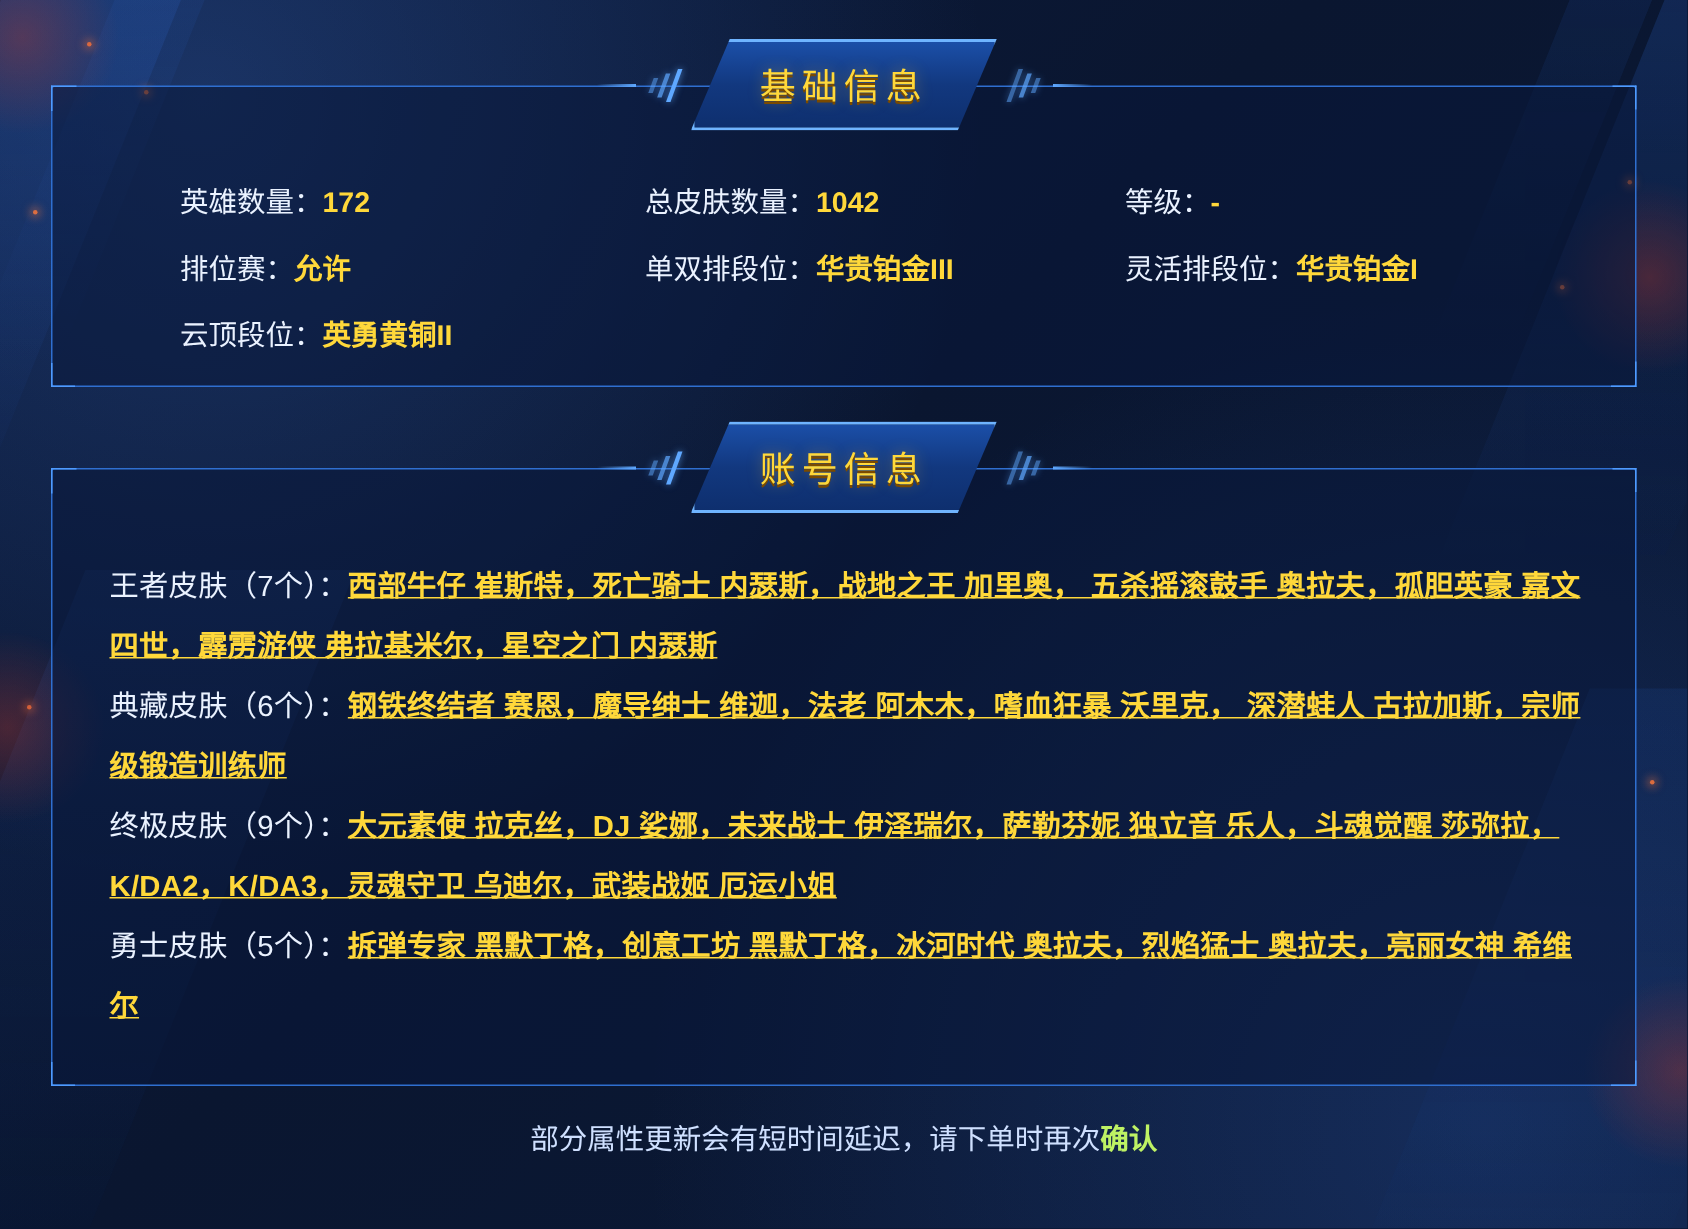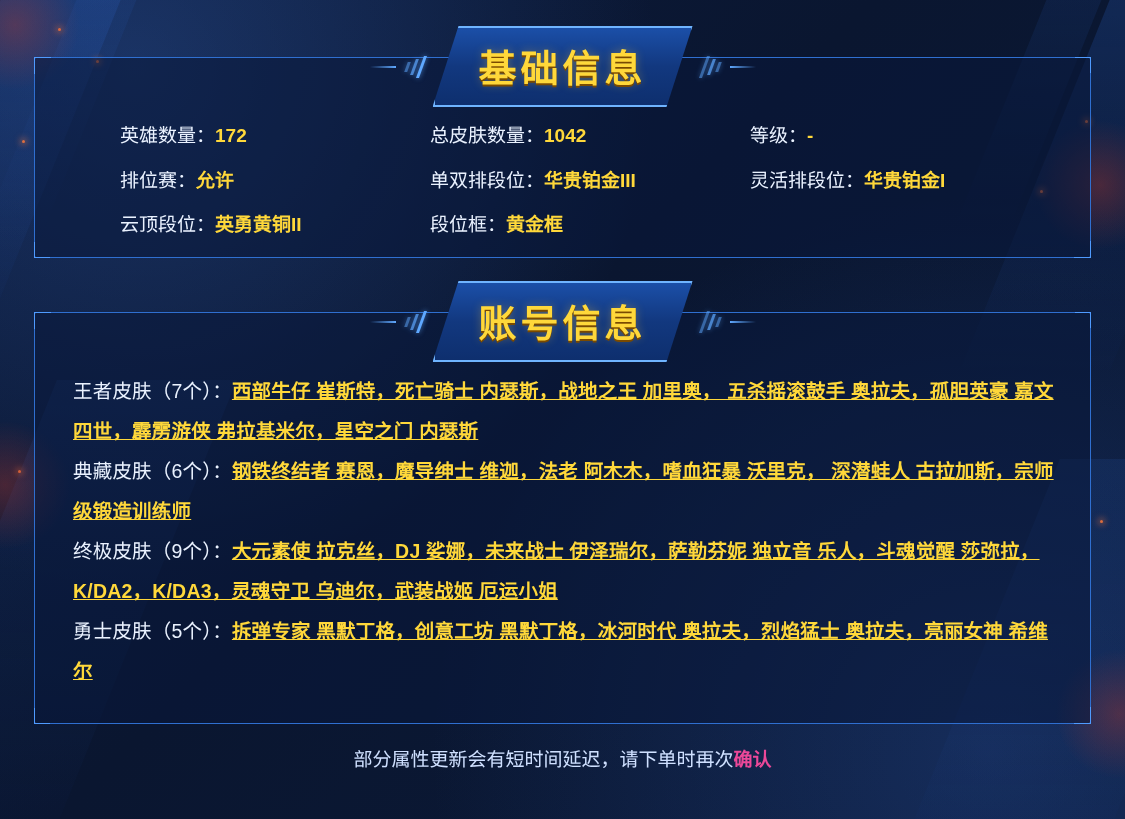--- a/index.html
+++ b/index.html
@@ -92,22 +92,22 @@
 
   .banner-plate {
     position: relative;
     padding: 10px 44px 12px 44px;
     background: linear-gradient(180deg, #1b4fa8 0%, #12387f 50%, #0e2f6e 100%);
     border: 2px solid #6fb4ff;
     clip-path: polygon(26px 0, 100% 0, calc(100% - 26px) 100%, 0 100%);
     box-shadow: 0 0 14px rgba(50,120,220,0.55);
   }
   .banner-plate .title-text {
-    font-size: 38px;
-    font-weight: bold;
+    font-size: 24px;
+    font-weight: normal;
     letter-spacing: 4px;
     color: #ffd83a;
     text-shadow: 0 2px 0 #7a4a00, 0 0 10px rgba(255,200,50,0.35);
     white-space: nowrap;
   }
   .banner-wing {
     display: flex;
     align-items: center;
     gap: 4px;
   }
@@ -166,21 +166,21 @@
 
   
   .footer-note {
     position: absolute;
     left: 0; right: 0;
     top: 744px;
     text-align: center;
     font-size: 19px;
     color: #cfe0ff;
   }
-  .footer-note b { color: #ec4899; }
+  .footer-note b { color: #bef264; }
 </style>
 </head>
 <body>
 
 <div class="bg-layer"></div>
 <div class="bg-diag">
   <i class="d1"></i>
     <i class="d2"></i>
     <i class="d3"></i>
   <i class="d4"></i>
@@ -220,23 +220,20 @@
     <div class="kv">
       <span class="k">单双排段位：</span><span class="v">华贵铂金III</span>
     </div>
     <div class="kv">
       <span class="k">灵活排段位：</span><span class="v">华贵铂金I</span>
     </div>
 
     <div class="kv">
       <span class="k">云顶段位：</span><span class="v">英勇黄铜II</span>
     </div>
-    <div class="kv">
-      <span class="k">段位框：</span><span class="v">黄金框</span>
-    </div>
     <div></div>
   </div>
 </div>
 
 <div class="banner" id="banner-basic">
   <span class="banner-line"></span>
   <span class="banner-wing left">
       <i></i>
       <i></i>
       <i></i>

